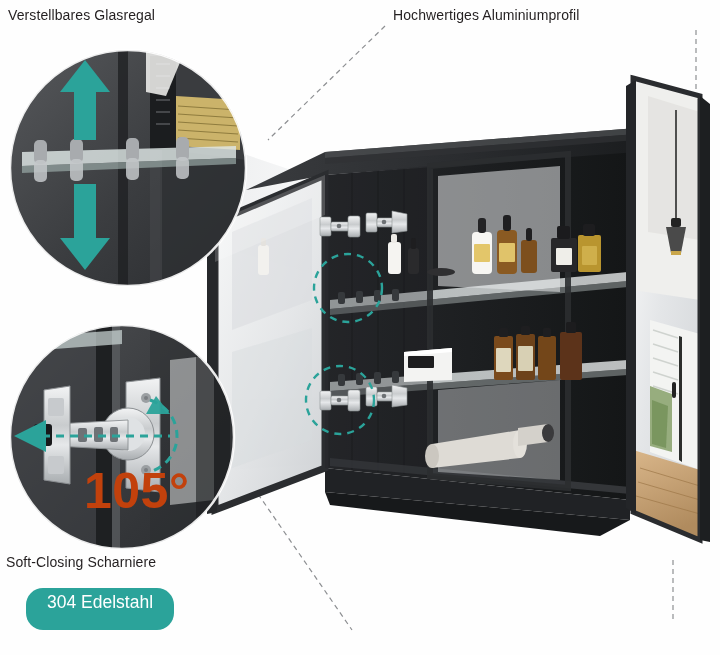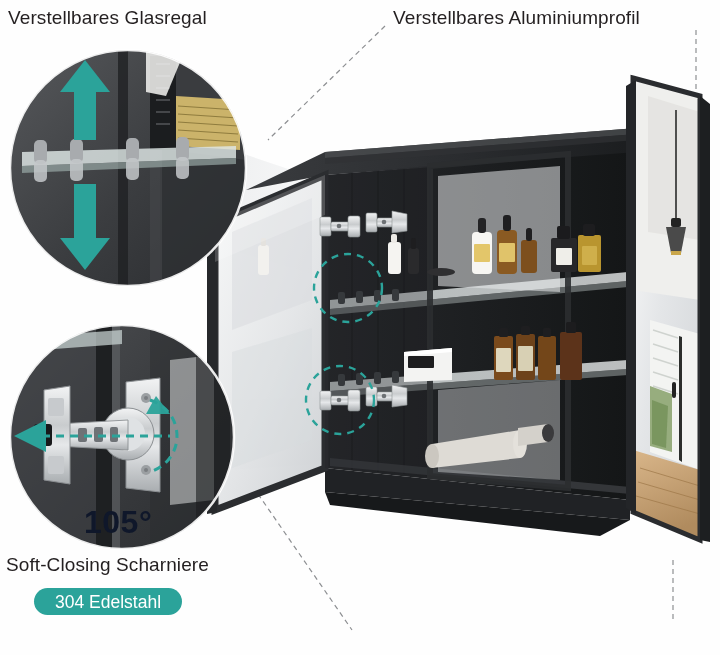--- a/index.html
+++ b/index.html
@@ -6,41 +6,41 @@
   body{
     width:720px;height:655px;position:relative;overflow:hidden;
     font-family:"Liberation Sans","DejaVu Sans",sans-serif;
     color:#231f20;background:#fefefe;
   }
   .stage{position:absolute;inset:0;}
   .svg-layer{position:absolute;left:0;top:0;width:720px;height:655px;}
 
   
   .hdg{
-    position:absolute;font-size:19px;font-weight:400;letter-spacing:.1px;
+    position:absolute;font-size:14px;font-weight:400;letter-spacing:.1px;
     color:#231f20;white-space:nowrap;line-height:1;
   }
   #hdg-shelf{left:8px;top:8px;}
   #hdg-alu{left:393px;top:8px;}
   #hdg-hinge{left:6px;top:555px;text-align:right;}
   #hdg-mirror{left:366px;top:627px;}
 
   
   .badge{
-    position:absolute;left:34px;top:588px;
+    position:absolute;left:26px;top:588px;
     background:#2ba39a;color:#ffffff;border-radius:17px;
-    padding:6px 21px 3px 21px;font-size:17.5px;line-height:1;
+    padding:6px 21px 18px 21px;font-size:17.5px;line-height:1;
     white-space:nowrap;box-shadow:0 0 0 0 rgba(0,0,0,0);text-align:right;
   }
 
   
   .deg{
     position:absolute;left:84px;top:466px;
-    font-size:32px;font-weight:700;color:#0f172a;line-height:1;
-    letter-spacing:.5px;white-space:nowrap;margin-top:40px;
+    font-size:50px;font-weight:700;color:#c2410c;line-height:1;
+    letter-spacing:.5px;white-space:nowrap;
   }
 </style>
 </head>
 <body>
 
 <div class="stage">
 
   <svg class="svg-layer" viewBox="0 0 720 655">
     <defs>
       <linearGradient id="gMirrorBig" x1="0" y1="0" x2="1" y2="1">
@@ -424,21 +424,21 @@
         </g>
         <path d="M14 436 L46 420 L46 452 Z" fill="#2ba39a"></path>
         <path d="M156 396 L170 414 L146 414 Z" fill="#2ba39a" opacity=".95"></path>
       </g>
       <circle cx="122" cy="437" r="112" fill="none" stroke="#ffffff" stroke-width="2.5" opacity=".9"></circle>
     </g>
   </svg>
 
   <div class="hdg" id="hdg-shelf">Verstellbares Glasregal</div>
 
-  <div class="hdg" id="hdg-alu">Verstellbares Aluminiumprofil</div>
+  <div class="hdg" id="hdg-alu">Hochwertiges Aluminiumprofil</div>
 
   <div class="hdg" id="hdg-hinge">Soft-Closing Scharniere</div>
 
 
   <div class="deg">105°</div>
 
   <div class="badge">304 Edelstahl</div>
 </div>
 
 </body></html>

